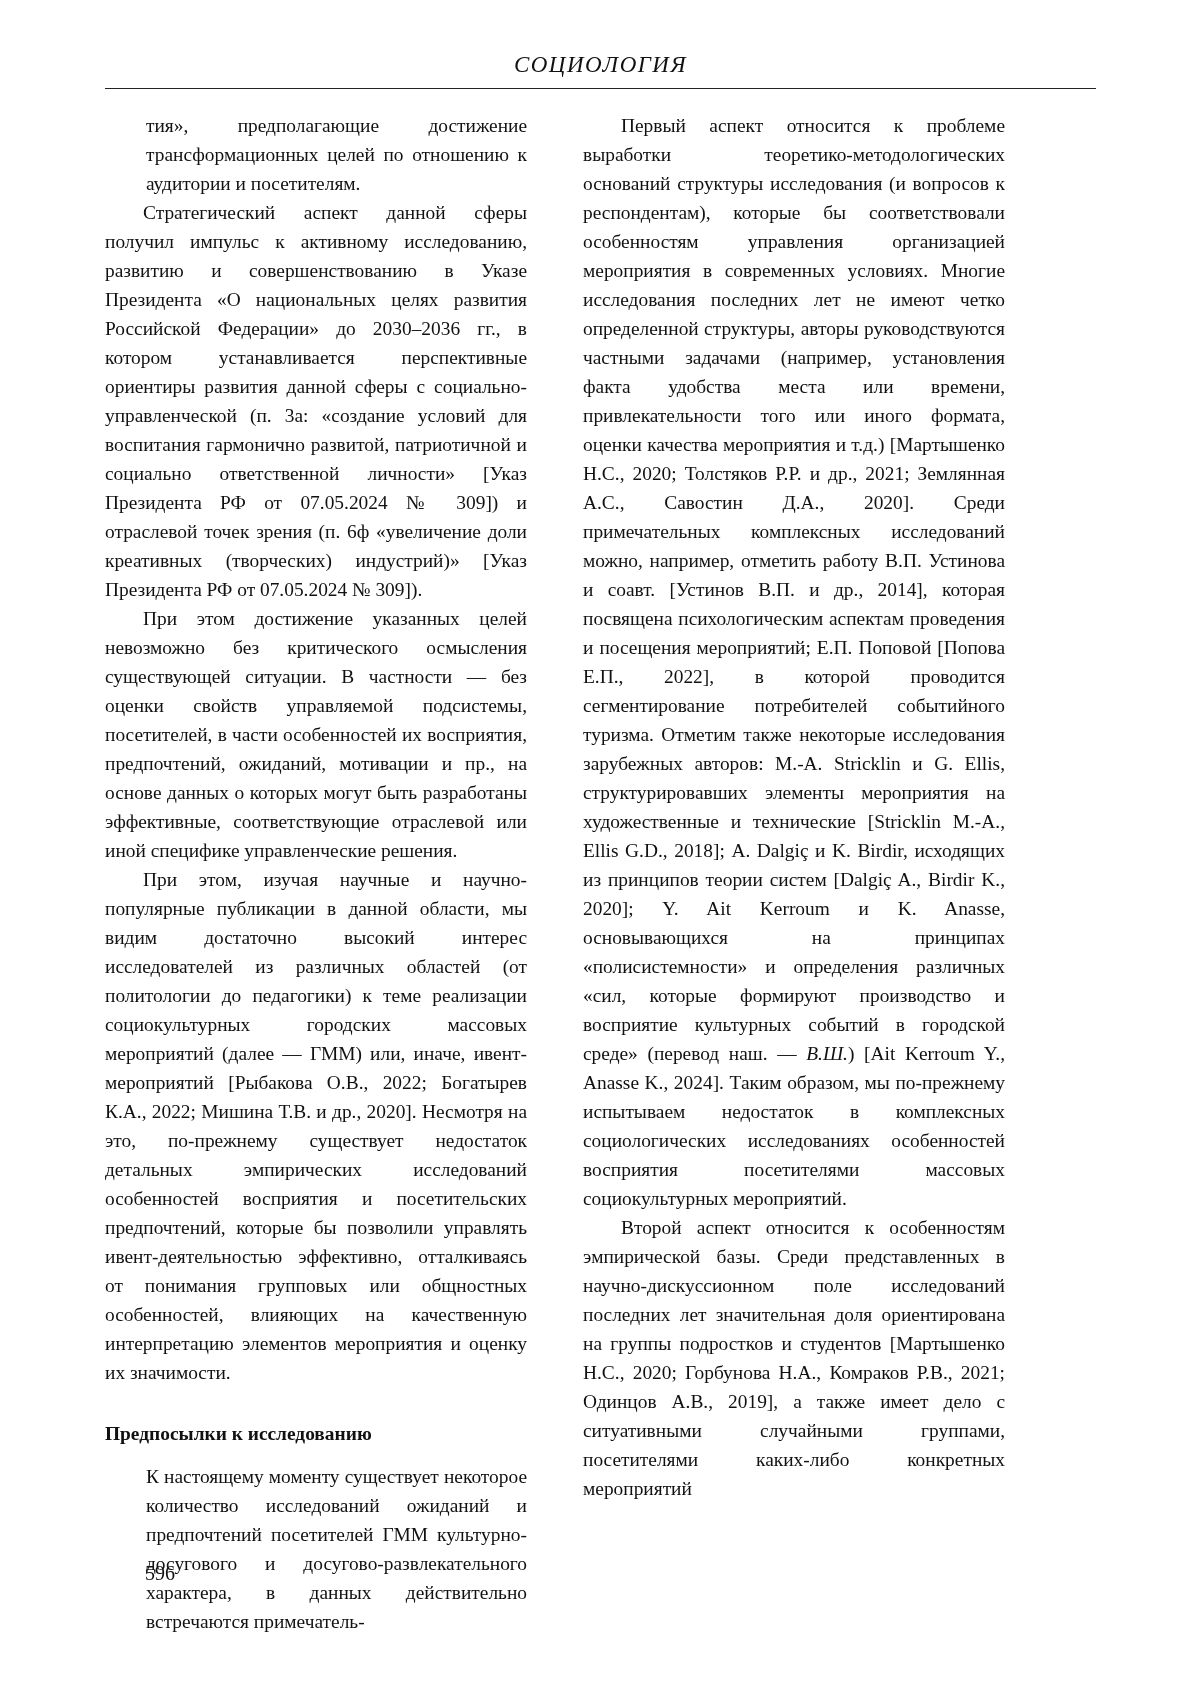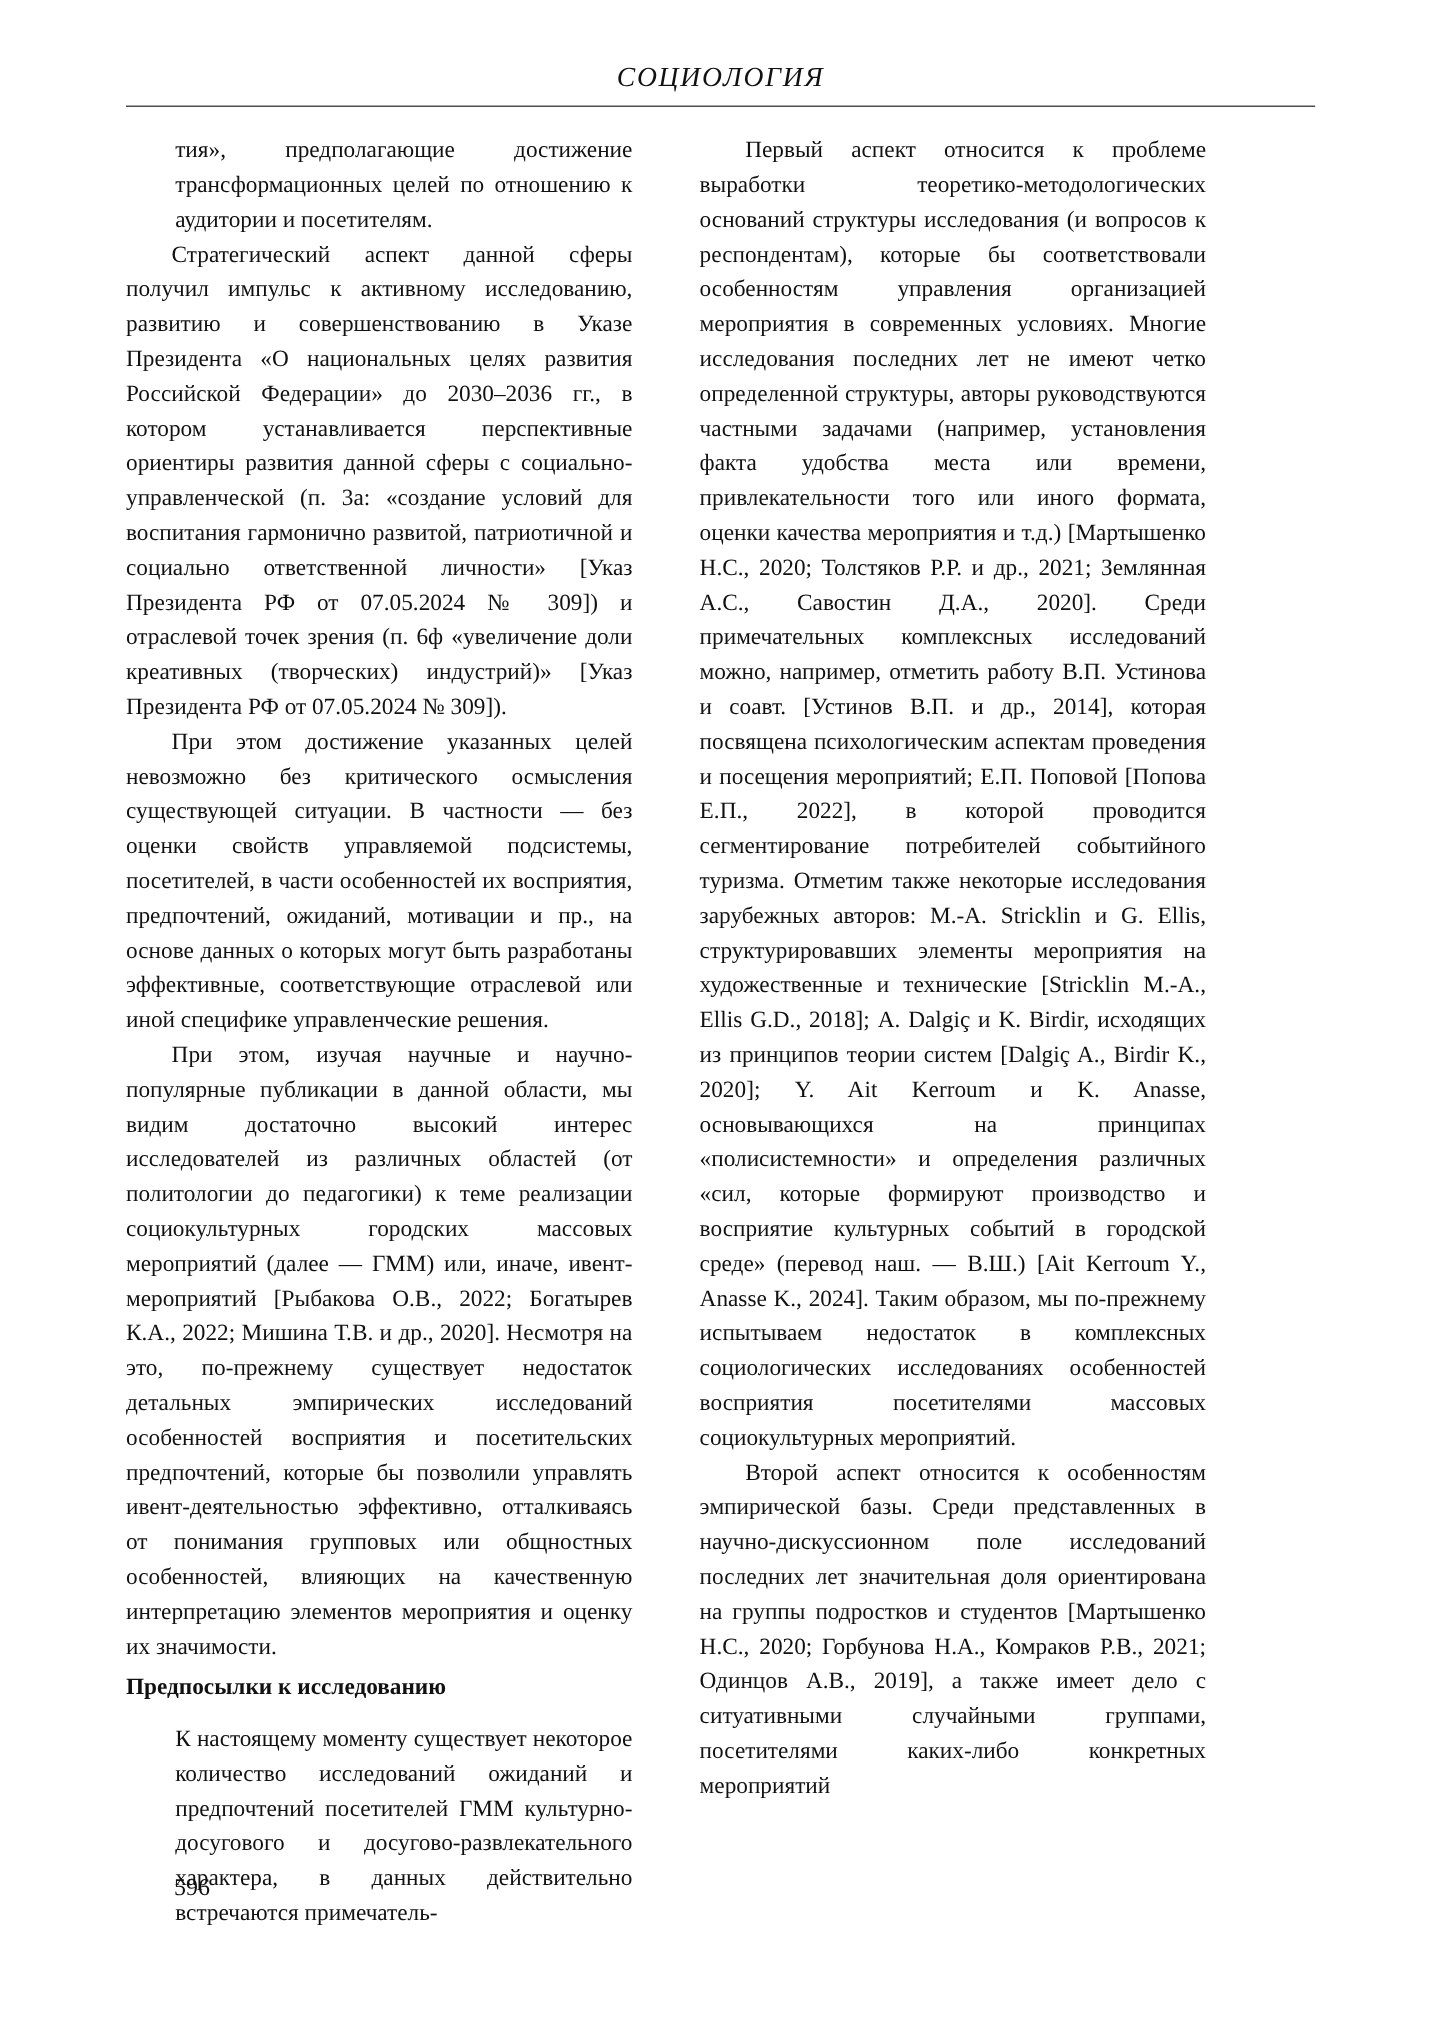--- a/index.html
+++ b/index.html
@@ -48,24 +48,25 @@
     text-indent: 38px;
   }
   .col p.no-indent {
     text-indent: 0;
     margin-left: 41px;
   }
   .section-heading {
     font-size: 19.4px;
     line-height: 29px;
     font-weight: bold;
-    margin: 5px 0 14px 0;
+    margin: 32px 0 14px 0;
     text-align: left;
   }
   .emph {
+    font-style: italic;
   }
   .page-number {
     position: absolute;
     left: 105px;
     top: 1562px;
     font-size: 20px;
     margin-left: 40px;
   }
 </style>
 </head>

